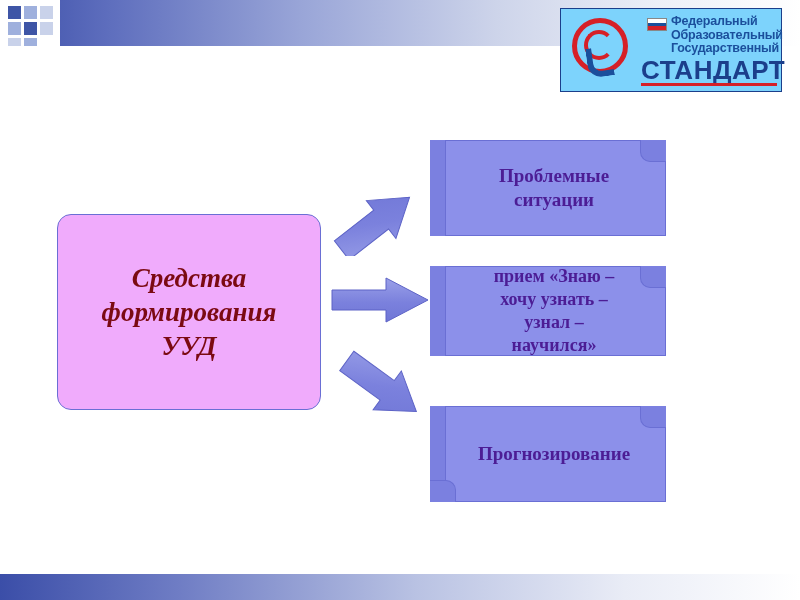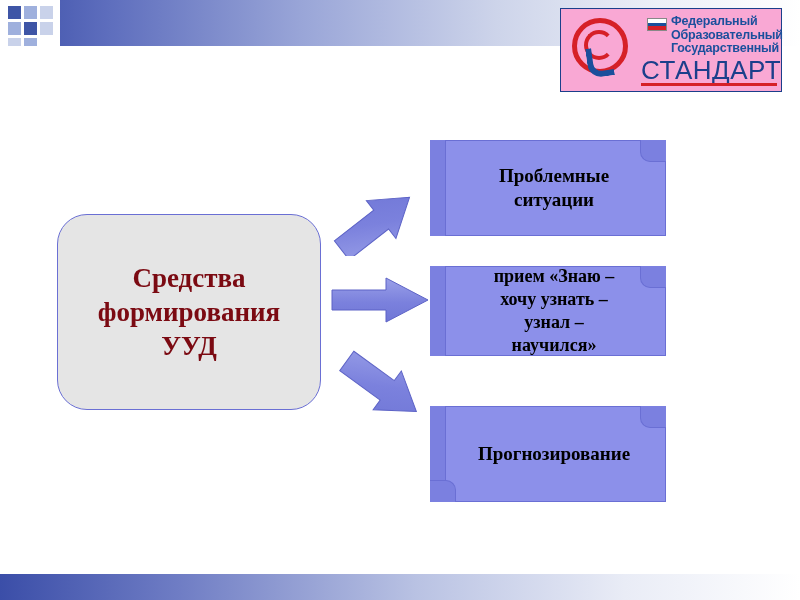--- a/index.html
+++ b/index.html
@@ -42,21 +42,21 @@
     background: #3e55a6;
   }
   .sq.light { background: #9fb0dd; }
   .sq.pale  { background: #c9d2ea; }
 
   
   .logo-box {
     position: absolute;
     left: 560px; top: 8px;
     width: 222px; height: 84px;
-    background: #f9a8d4;
+    background: #7dd3fc;
     border: 1px solid #1b3f8b;
     box-sizing: border-box;
   }
   .logo-emblem {
     position: absolute;
     left: 8px; top: 8px;
     width: 66px; height: 66px;
   }
   .logo-emblem .ring {
     position: absolute;
@@ -104,43 +104,44 @@
     line-height: 13.5px;
     letter-spacing: -0.2px;
   }
   .logo-word {
     position: absolute;
     left: 80px; top: 46px;
     width: 136px;
     text-align: center;
     color: #1b3f8b;
     font-family: "Liberation Sans", sans-serif;
-    font-weight: normal;
+    font-weight: bold;
     font-size: 26px;
     letter-spacing: 0.5px;
   }
   .logo-underline {
     position: absolute;
     left: 80px; top: 74px;
     width: 136px; height: 3px;
     background: #d62027;
   }
 
   
   .main-box {
     position: absolute;
     left: 57px; top: 214px;
     width: 264px; height: 196px;
-    background: #e5e5e5;
+    background: #f0abfc;
     border: 1px solid #6a6fd4;
-    border-radius: 30px;
+    border-radius: 14px;
     box-sizing: border-box;
     display: flex;
     align-items: center;
     justify-content: center;
+    font-style: italic;
   }
   .main-box-label {
     color: #7b0a12;
     font-family: "Liberation Serif", serif;
     font-weight: bold;
     font-size: 27px;
     line-height: 34px;
     text-align: center;
     white-space: pre-line;
   }
@@ -179,21 +180,21 @@
     border-top: 1px solid #6a6fd4;
     box-sizing: border-box;
     border-top-right-radius: 10px;
   }
   .scroll-label {
     position: absolute;
     left: 18px; right: 6px;
     top: 50%;
     transform: translateY(-50%);
     text-align: center;
-    color: #000000;
+    color: #4c1d95;
     font-family: "Liberation Serif", serif;
     font-weight: bold;
     font-size: 19px;
     line-height: 24px;
     white-space: pre-line;
   }
 
   #scroll-1 { left: 430px; top: 140px; width: 236px; height: 96px; }
   #scroll-2 { left: 430px; top: 266px; width: 236px; height: 90px; }
   #scroll-3 { left: 430px; top: 406px; width: 236px; height: 96px; }

